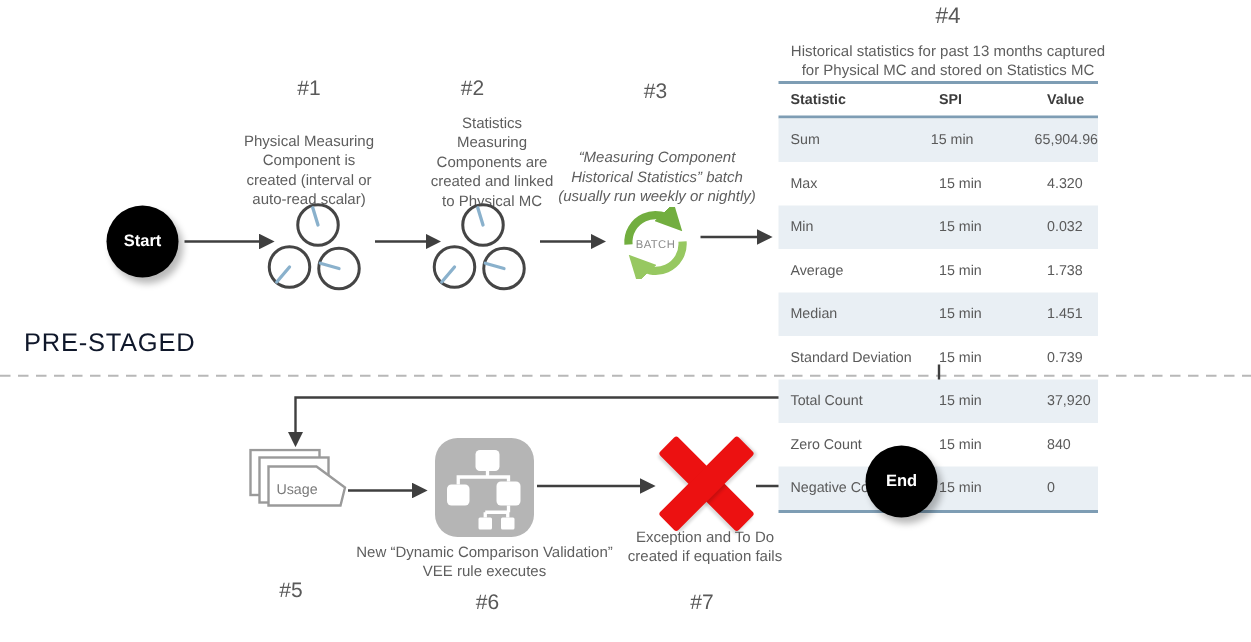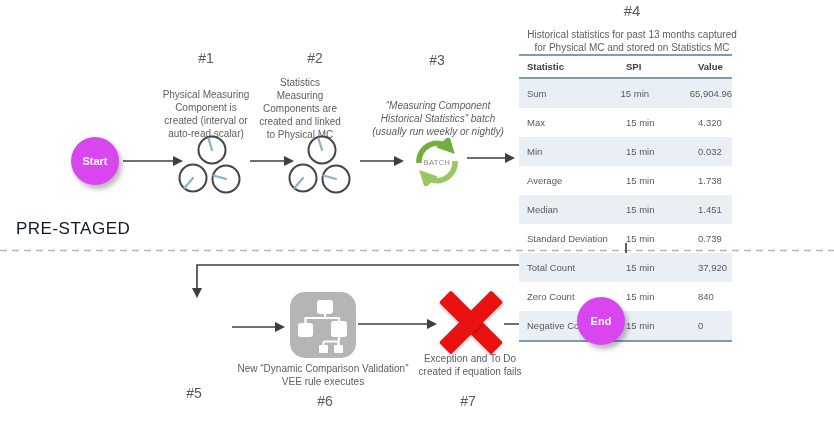--- a/index.html
+++ b/index.html
@@ -4,21 +4,21 @@
 <style>
   html,body{margin:0;padding:0;background:#fff;}
   .canvas{
     position:relative;width:834px;height:428px;background:#ffffff;
     font-family:"Liberation Sans",sans-serif;overflow:hidden;
   }
   svg.layer{position:absolute;left:0;top:0;pointer-events:none;}
   .stage-label{position:absolute;font-size:17px;color:#0f172a;letter-spacing:.5px;}
   .node{
     position:absolute;width:48px;height:48px;border-radius:50%;
-    background:#d946ef;color:#fff;font-size:11px;font-weight:bold;
+    background:#000000;color:#fff;font-size:11px;font-weight:bold;
     display:flex;align-items:center;justify-content:center;
     box-shadow:3px 4px 5px rgba(0,0,0,.28);z-index:3;
   }
   .step-id{position:absolute;width:64px;text-align:center;font-size:14px;color:#595959;z-index:2;}
   .step-id.big{font-size:15px;}
   .step-text{
     position:absolute;text-align:center;font-size:10px;line-height:1.3;
     color:#5e5e5e;white-space:pre-line;z-index:2;
   }
   
@@ -83,21 +83,21 @@
   <div class="step-id" style="left:405px;top:52px;">#3</div>
   <div class="step-id big" style="left:600px;top:2px;">#4</div>
   <div class="step-id" style="left:162px;top:385px;">#5</div>
   <div class="step-id" style="left:293px;top:393px;">#6</div>
   <div class="step-id" style="left:436px;top:393px;">#7</div>
 
   <div class="step-text" style="left:150px;top:88px;width:112px;">Physical Measuring
 Component is
 created (interval  or
 auto-read scalar)</div>
-  <div class="step-text" style="left:254px;top:76px;width:92px;">Statistics
+  <div class="step-text" style="left:282px;top:76px;width:92px;">Statistics
 Measuring
 Components are
 created and linked
 to Physical MC</div>
   <div class="step-text" style="left:357px;top:99px;width:162px;font-style:italic;">“Measuring Component
 Historical Statistics” batch
 (usually run weekly or nightly)</div>
   <div class="step-text" style="left:494px;top:28px;width:276px;">Historical statistics for past 13 months captured
 for Physical MC and stored on Statistics MC</div>
   <div class="step-text" style="left:230px;top:362px;width:186px;">New “Dynamic Comparison Validation”
@@ -190,20 +190,30 @@
           <span class="col-val">840</span>
         </div>
         <div class="trow">
           <span class="col-stat">Negative Count</span>
           <span class="col-spi">15 min</span>
           <span class="col-val">0</span>
         </div>
       </div>
   </div>
 
+  <div class="icon-wrap" style="left:164px;top:299px;">
+    <svg width="72" height="46" viewBox="0 0 72 46">
+      <g stroke="#9a9a9a" stroke-width="1.6" fill="#ffffff">
+        <rect x="3" y="1" width="46" height="30"></rect>
+        <rect x="9" y="6" width="46" height="30"></rect>
+        <polygon points="15,12 47,12 66,26 63,38 15,38"></polygon>
+      </g>
+      <text x="34" y="30" text-anchor="middle" font-size="9.5" fill="#7a7a7a" font-family="Liberation Sans, sans-serif">Usage</text>
+    </svg>
+  </div>
 
   <div class="icon-wrap" style="left:290px;top:292px;">
     <svg width="66" height="66" viewBox="0 0 66 66">
       <rect x="0" y="0" width="66" height="66" rx="15" fill="#b5b5b5"></rect>
       <g stroke="#ffffff" stroke-width="2.2" fill="none">
         <path d="M15.5,31 V26 H49 V29"></path>
         <path d="M35,26 V22"></path>
         <path d="M49,45 V49.5 M33.5,49.5 H48.5 M33.5,49.5 V53 M48.5,49.5 V53"></path>
       </g>
       <g fill="#ffffff">

